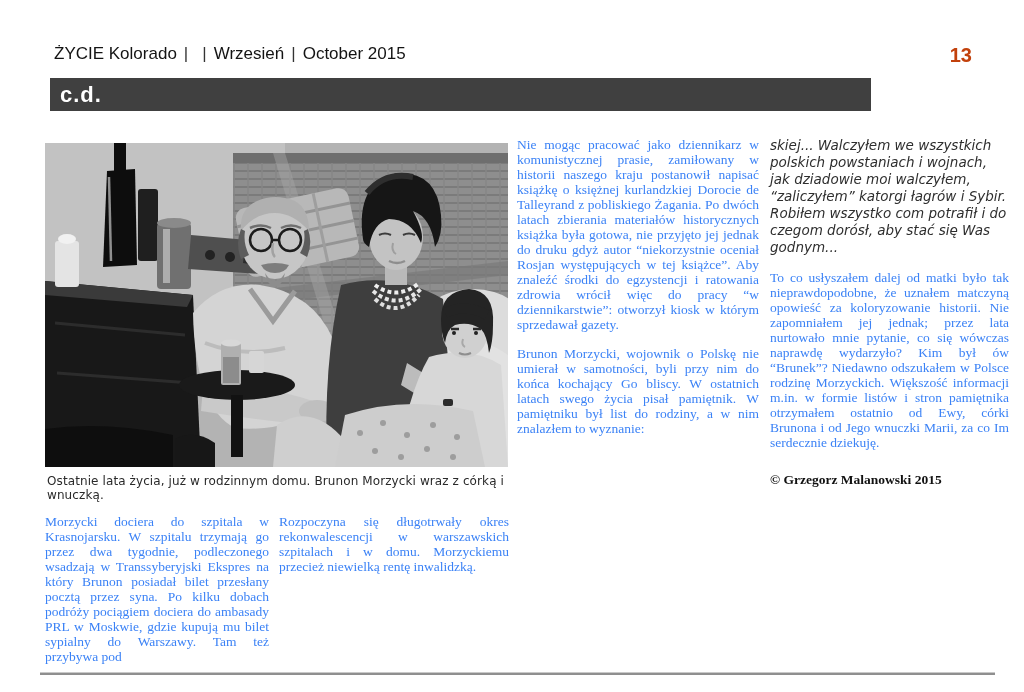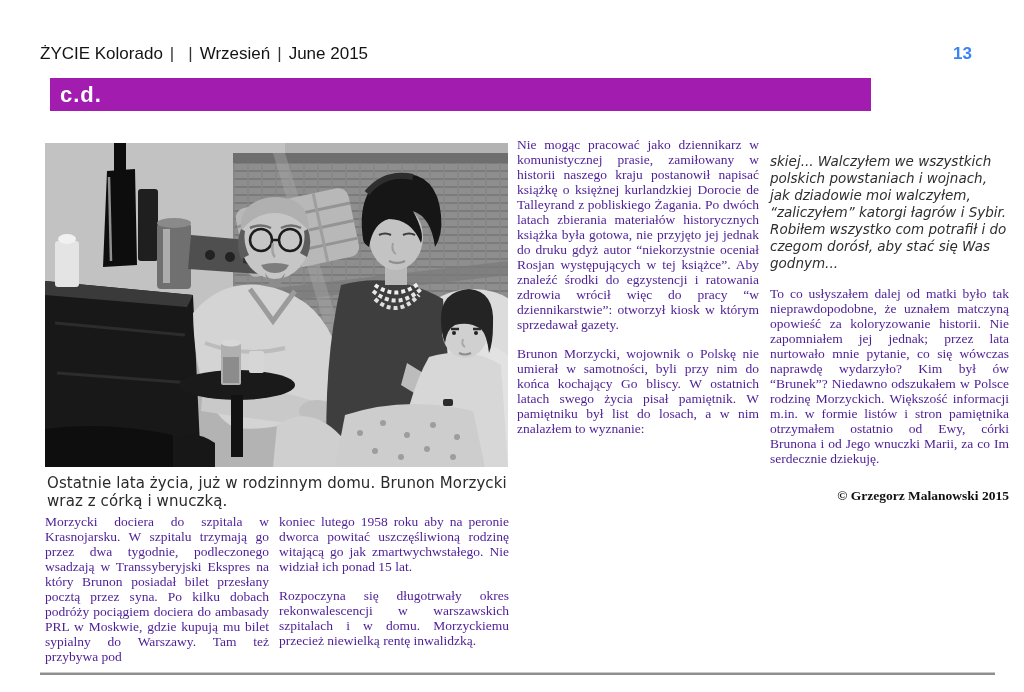--- a/index.html
+++ b/index.html
@@ -2,86 +2,86 @@
 <html lang="pl"><head>
 <meta charset="utf-8">
 <style>
   html,body{margin:0;padding:0;background:#ffffff;}
   .page{
     position:relative;width:1024px;height:692px;background:#ffffff;
     overflow:hidden;font-family:"Liberation Serif",serif;color:#1e1e1e;
   }
   
   .hdr{
-    position:absolute;left:40px;top:44px;width:916px;
+    position:absolute;left:54px;top:44px;width:916px;
     font-family:"Liberation Sans",sans-serif;font-size:17px;color:#141414;
     display:flex;align-items:baseline;white-space:nowrap;
   }
   .hdr .sep{margin:0 7px;color:#333;font-weight:400;}
   .hdr .url{font-weight:700;}
   .pagenum{
     position:absolute;top:44px;right:52px;
-    font-family:"Liberation Sans",sans-serif;font-size:17px;font-weight:700;color:#3b82f6;
+    font-family:"Liberation Sans",sans-serif;font-size:20px;font-weight:700;color:#c2410c;
   }
   
   .cdbar{
     position:absolute;left:50px;top:78px;width:821px;height:33px;
-    background:#a21caf;display:flex;align-items:center;
+    background:#404040;display:flex;align-items:center;
   }
   .cdbar span{
     font-family:"Liberation Sans",sans-serif;font-weight:700;font-size:22px;
     color:#ffffff;padding-left:10px;letter-spacing:1px;
   }
   
   .photo{
     position:absolute;left:45px;top:143px;width:463px;height:324px;
     background:#b3b3b3;overflow:hidden;
   }
   .caption{
     position:absolute;left:47px;top:474px;width:463px;
-    font-family:"DejaVu Sans",sans-serif;font-size:15px;color:#2a2a2a;letter-spacing:.1px;
+    font-family:"DejaVu Sans",sans-serif;font-size:12px;color:#2a2a2a;letter-spacing:.1px;
   }
   
   .col{position:absolute;top:137px;}
   .col-1{left:45px;top:514px;width:224px;}
   .col-2{left:279px;top:514px;width:230px;}
   .col-3{left:517px;width:242px;}
   .col-4{left:770px;width:239px;}
   .body-par{
     margin:0 0 14px 0;font-size:13.5px;line-height:15px;text-align:justify;
-    font-family:"Liberation Serif",serif;color:#4c1d95;
+    font-family:"Liberation Serif",serif;color:#3b82f6;
     hyphens:auto;-webkit-hyphens:auto;
   }
   .quote-par{
     margin:14px 0 14px 0;font-family:"DejaVu Sans",sans-serif;font-style:italic;
     font-size:13.5px;line-height:17px;text-align:left;color:#2e2e2e;
   }
-  .col-4 .quote-par{margin-top:16px;}
+  .col-4 .quote-par{margin-top:0;}
   .credit{
-    margin-top:22px;text-align:right;font-weight:700;font-size:13.5px;
+    margin-top:22px;text-align:left;font-weight:700;font-size:13.5px;
     font-family:"Liberation Serif",serif;color:#111;
   }
   
   .bottom-rule{
     position:absolute;left:40px;top:672px;width:955px;height:2px;background:#8f8f8f;
     border-top:1px solid #c9c9c9;
   }
 </style>
 </head>
 <body>
 
 <div class="page">
 
   <div class="hdr">
     <span>ŻYCIE Kolorado</span>
     <span class="sep">|</span>
     <span class="sep">|</span>
     <span>Wrzesień</span>
     <span class="sep">|</span>
-    <span>June 2015</span>
+    <span>October 2015</span>
   </div>
   <div class="pagenum">13</div>
 
   <div class="cdbar">
     <span>c.d.</span>
   </div>
 
   <div class="photo">
     <svg viewBox="0 0 463 324" width="463" height="324" xmlns="http://www.w3.org/2000/svg">
       <defs>
@@ -197,27 +197,26 @@
       <path d="M130,296 Q150,286 170,300 L170,324 L130,324 Z" fill="#171717"></path>
     </svg>
   </div>
   <div class="caption">Ostatnie lata życia, już w rodzinnym domu. Brunon Morzycki wraz z córką i wnuczką.</div>
 
   <div class="col col-1">
     <p class="body-par" lang="pl">Morzycki dociera do szpitala w Krasnojarsku. W szpitalu trzymają go przez dwa tygodnie, podleczonego wsadzają w Transsyberyjski Ekspres na który Brunon posiadał bilet przesłany pocztą przez syna. Po kilku dobach podróży pociągiem dociera do ambasady PRL w Moskwie, gdzie kupują mu bilet sypialny do Warszawy. Tam też przybywa pod</p>
   </div>
 
   <div class="col col-2">
-    <p class="body-par" lang="pl">koniec lutego 1958 roku aby na peronie dworca powitać uszczęśliwioną rodzinę witającą go jak zmartwychwstałego. Nie widział ich ponad 15 lat.</p>
     <p class="body-par" lang="pl">Rozpoczyna się długotrwały okres rekonwalescencji w warszawskich szpitalach i w domu. Morzyckiemu przecież niewielką rentę inwalidzką.</p>
   </div>
 
   <div class="col col-3">
     <p class="body-par" lang="pl">Nie mogąc pracować jako dziennikarz w komunistycznej prasie, zamiłowany w historii naszego kraju postanowił napisać książkę o księżnej kurlandzkiej Dorocie de Talleyrand z pobliskiego Żagania. Po dwóch latach zbierania materiałów historycznych książka była gotowa, nie przyjęto jej jednak do druku gdyż autor “niekorzystnie oceniał Rosjan występujących w tej książce”. Aby znaleźć środki do egzystencji i ratowania zdrowia wrócił więc do pracy “w dziennikarstwie”: otworzył kiosk w którym sprzedawał gazety.</p>
-    <p class="body-par" lang="pl">Brunon Morzycki, wojownik o Polskę nie umierał w samotności, byli przy nim do końca kochający Go bliscy. W ostatnich latach swego życia pisał pamiętnik. W pamiętniku był list do losach, a w nim znalazłem to wyznanie:</p>
+    <p class="body-par" lang="pl">Brunon Morzycki, wojownik o Polskę nie umierał w samotności, byli przy nim do końca kochający Go bliscy. W ostatnich latach swego życia pisał pamiętnik. W pamiętniku był list do rodziny, a w nim znalazłem to wyznanie:</p>
   </div>
 
   <div class="col col-4">
     <p class="quote-par" lang="pl">skiej... Walczyłem we wszystkich polskich powstaniach i wojnach, jak dziadowie moi walczyłem, “zaliczyłem” katorgi łagrów i Sybir. Robiłem wszystko com potrafił i do czegom dorósł, aby stać się Was godnym...</p>
     <p class="body-par" lang="pl">To co usłyszałem dalej od matki było tak nieprawdopodobne, że uznałem matczyną opowieść za koloryzowanie historii. Nie zapomniałem jej jednak; przez lata nurtowało mnie pytanie, co się wówczas naprawdę wydarzyło? Kim był ów “Brunek”? Niedawno odszukałem w Polsce rodzinę Morzyckich. Większość informacji m.in. w formie listów i stron pamiętnika otrzymałem ostatnio od Ewy, córki Brunona i od Jego wnuczki Marii, za co Im serdecznie dziekuję.</p>
     <p class="credit">© Grzegorz Malanowski 2015</p>
   </div>
 
   <div class="bottom-rule"></div>
 </div>

